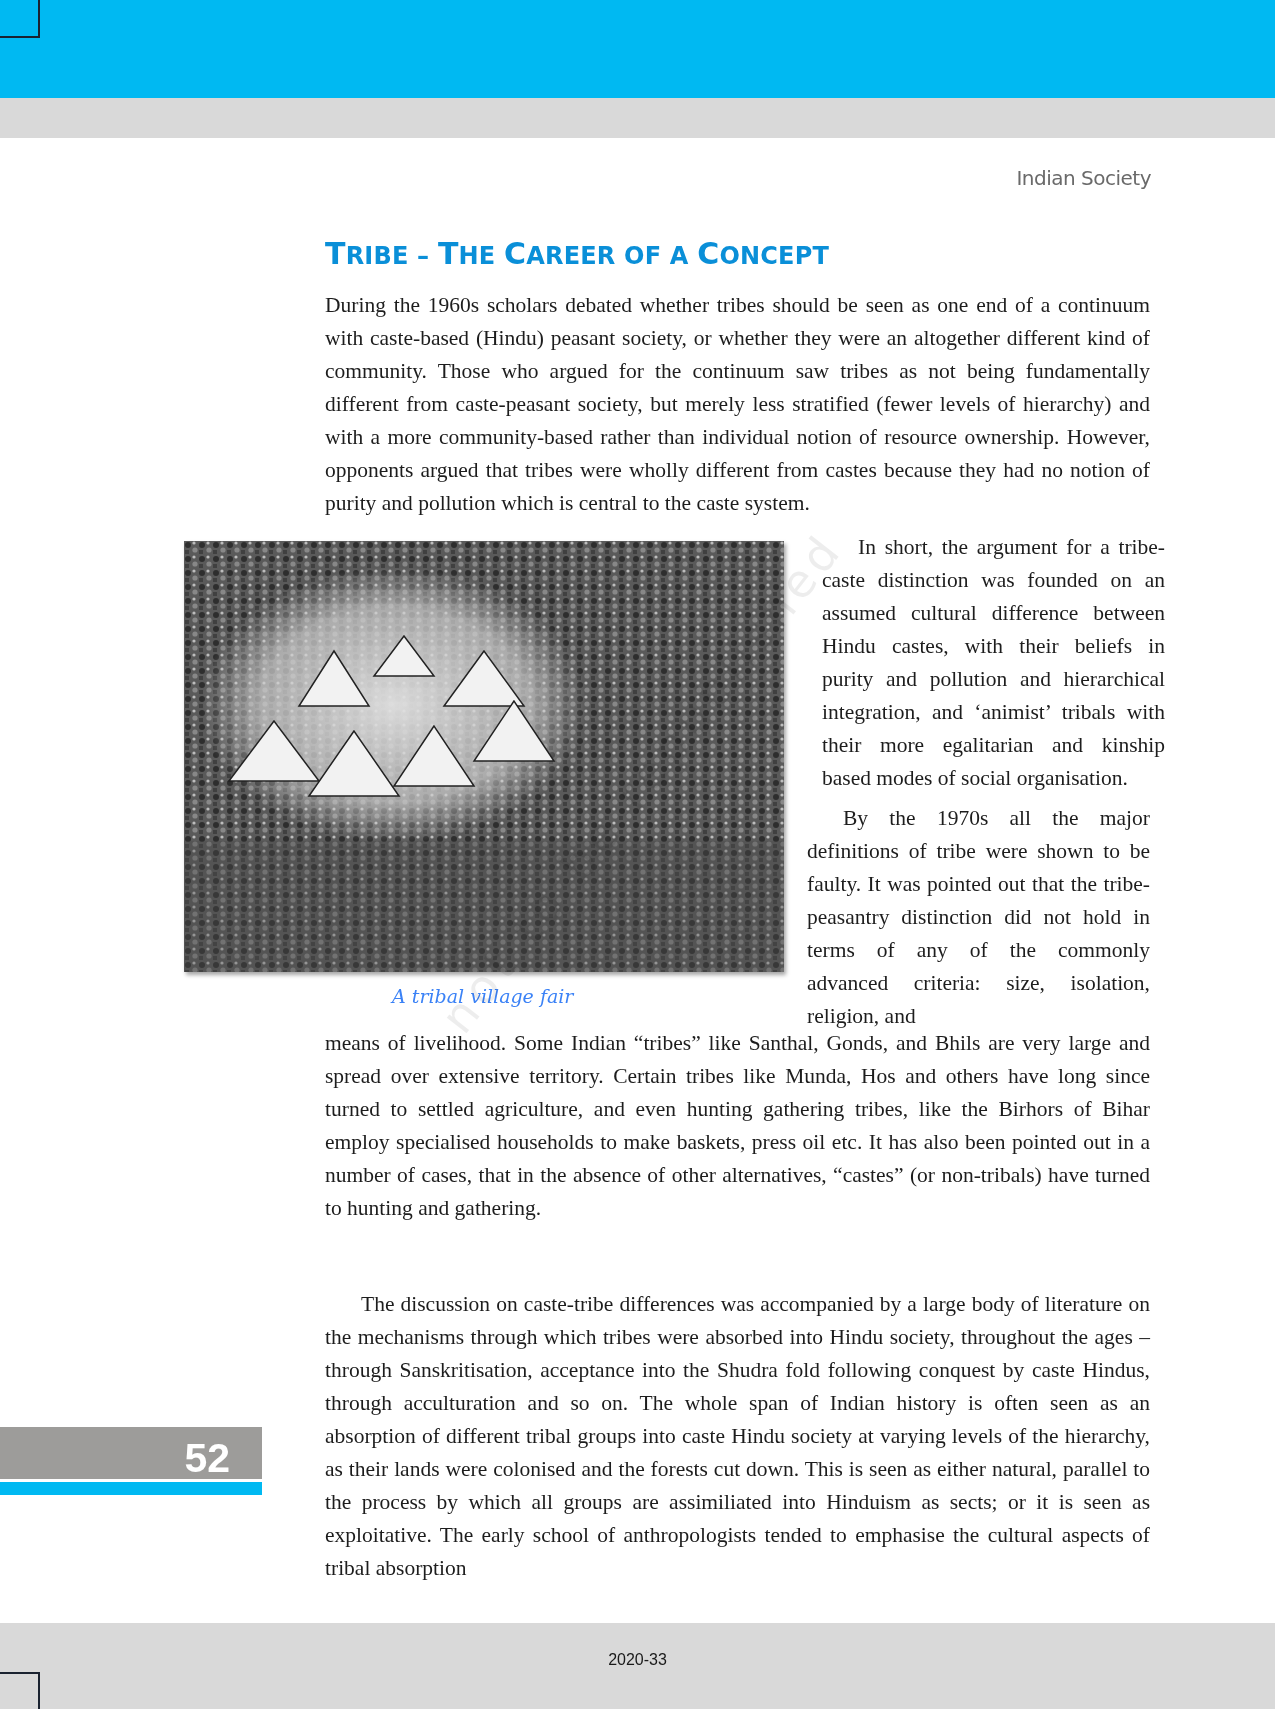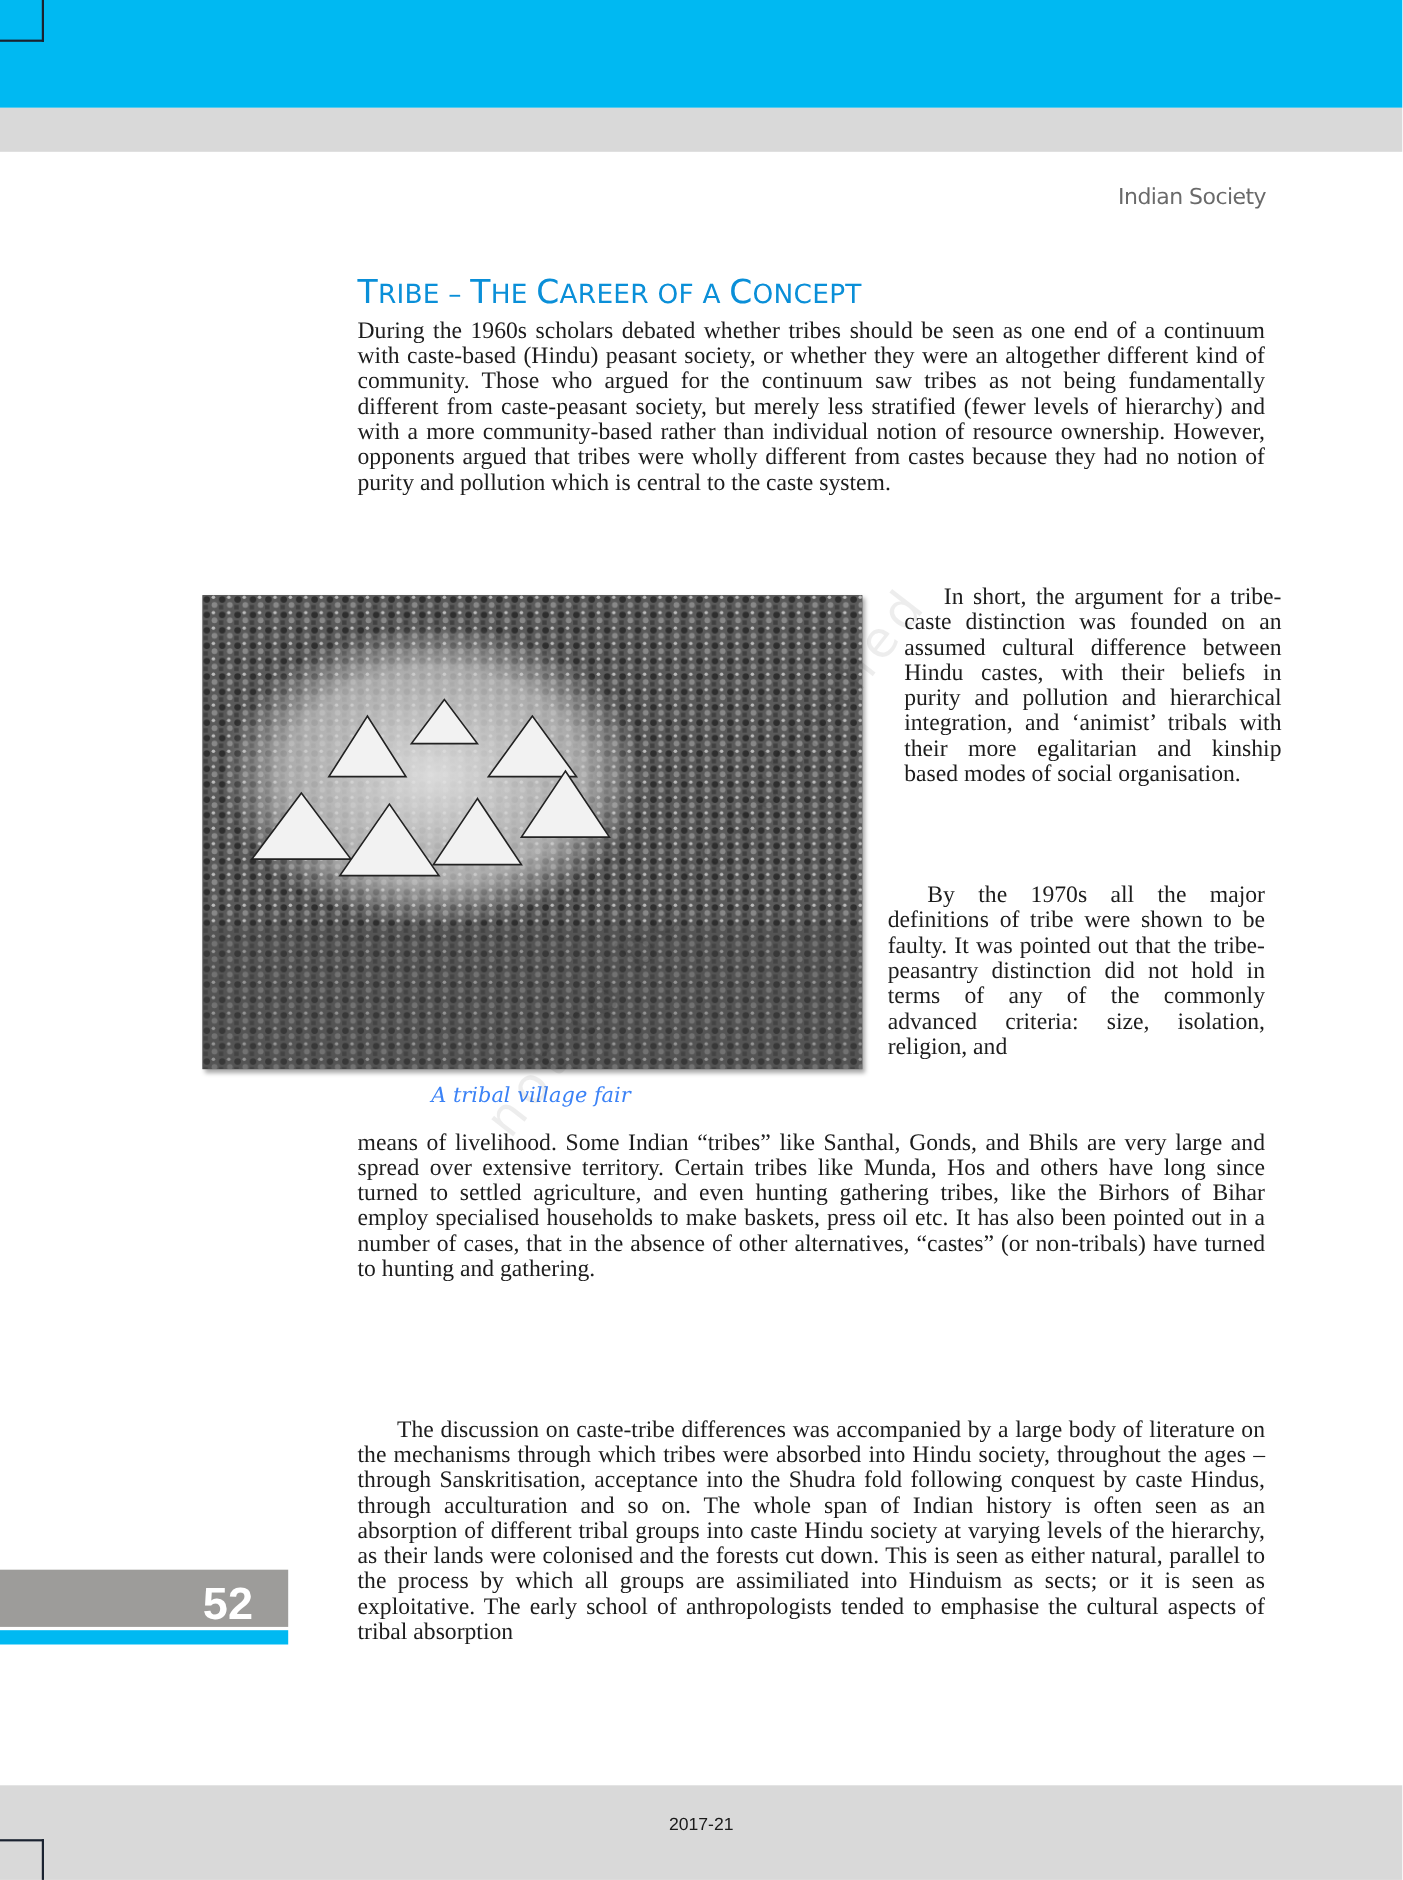--- a/index.html
+++ b/index.html
@@ -5,24 +5,24 @@
     * { box-sizing: border-box; margin: 0; padding: 0; }
     html, body { width: 1275px; height: 1709px; background: #ffffff; overflow: hidden; }
     body { position: relative; font-family: "DejaVu Serif", serif; color: #1f1f1f; }
 
     .top-band { position: absolute; left: 0; top: 0; width: 1275px; height: 98px; background: #00b9f2; }
     .grey-band { position: absolute; left: 0; top: 98px; width: 1275px; height: 40px; background: #d9d9d9; }
     .crop-mark-top { position: absolute; left: 0; top: 0; width: 40px; height: 38px; border-right: 2px solid #1a2230; border-bottom: 2px solid #1a2230; }
 
     .running-head { position: absolute; right: 124px; top: 166px; font-family: "DejaVu Sans", sans-serif; font-size: 20px; color: #6a6a6a; letter-spacing: -0.5px; }
 
-    .section-title { position: absolute; left: 325px; top: 248px; font-family: "DejaVu Sans", sans-serif; font-weight: normal; color: #0a8fd8; font-size: 24px; letter-spacing: 0.2px; white-space: nowrap; }
+    .section-title { position: absolute; left: 325px; top: 236px; font-family: "DejaVu Sans", sans-serif; font-weight: bold; color: #0a8fd8; font-size: 24px; letter-spacing: 0.2px; white-space: nowrap; }
     .section-title .cap { font-size: 30px; }
 
-    .text { font-family: "Liberation Serif", serif; font-size: 21.5px; line-height: 23px; text-align: justify; color: #1d1d1d; }
+    .text { font-family: "Liberation Serif", serif; font-size: 21.5px; line-height: 33px; text-align: justify; color: #1d1d1d; }
     .para1 { position: absolute; left: 325px; top: 289px; width: 825px; }
 
     .figure { position: absolute; left: 184px; top: 541px; width: 600px; height: 431px; background: #555; box-shadow: 2px 3px 4px rgba(0,0,0,0.35); overflow: hidden; }
     .figure svg { display: block; width: 100%; height: 100%; }
     .caption { position: absolute; left: 184px; top: 985px; width: 600px; padding-left: 0; }
     .caption span { display: block; text-align: left; padding-left: 208px; font-family: "DejaVu Serif", serif; font-style: italic; font-size: 19px; color: #3b82f6; }
 
     .side-col { position: absolute; left: 807px; width: 343px; }
     .para2 { top: 531px; margin-left: 15px; }
     .para3 { top: 802px; }
@@ -95,15 +95,15 @@
 <p class="text para4">The discussion on caste-tribe differences was accompanied by a large body of literature on the mechanisms through which tribes were absorbed into Hindu society, throughout the ages – through Sanskritisation, acceptance into the Shudra fold following conquest by caste Hindus, through acculturation and so on. The whole span of Indian history is often seen as an absorption of different tribal groups into caste Hindu society at varying levels of the hierarchy, as their lands were colonised and the forests cut down. This is seen as either natural, parallel to the process by which all groups are assimiliated into Hinduism as sects; or it is seen as exploitative.  The early school of anthropologists tended to emphasise the cultural aspects of tribal absorption</p>
 
 <div class="watermark">not to be republished</div>
 
 <div class="page-tab">
   <span class="page-number">52</span>
 </div>
 <div class="page-tab-accent"></div>
 
 <div class="footer">
-  <div class="footer-year">2017-21</div>
+  <div class="footer-year">2020-33</div>
 </div>
 <div class="crop-mark-bottom"></div>
 
 </body></html>

